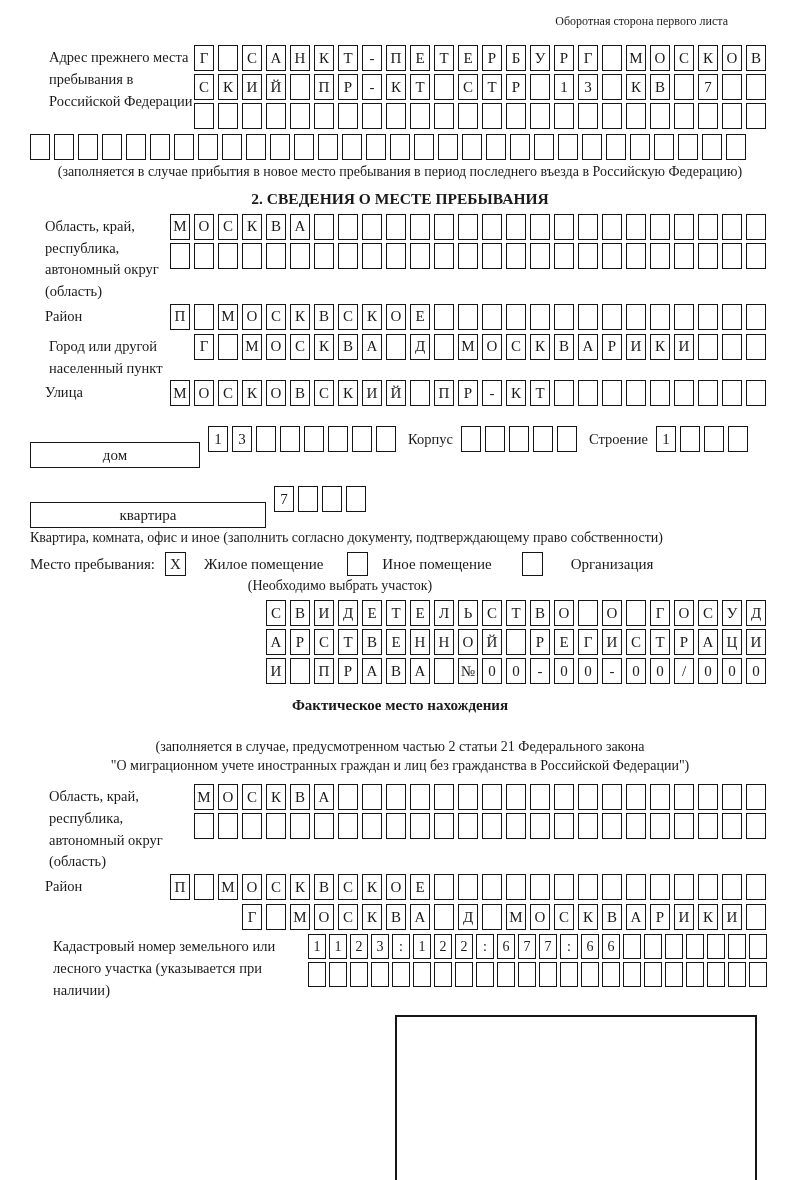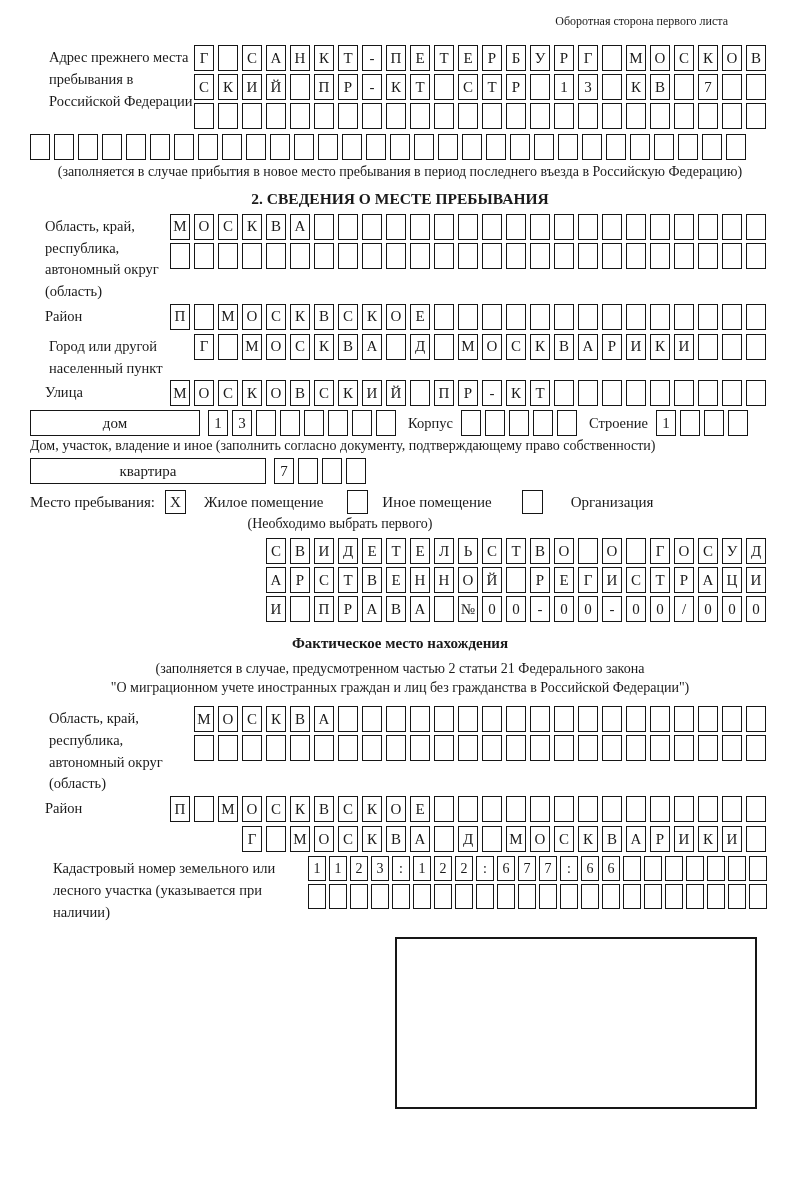--- a/index.html
+++ b/index.html
@@ -44,35 +44,35 @@
   .note { font-size:14px; line-height:1.35; }
   .center { text-align:center; }
   .note-caption { font-size:14px; margin:2px 0 4px 0; }
 
   .sec-title { font-size:15.5px; font-weight:bold; text-align:center; margin:8px 0 6px 0; }
 
   .boxed-label {
     border:1.5px solid #161616;
     height:26px;
     display:flex; align-items:center; justify-content:center;
-    font-size:15px; flex-shrink:0;
+    font-size:15px; flex-shrink:0;margin-top:32px;
   }
   .inline-row { display:flex; align-items:center; margin-bottom:2px; }
   .inline-lbl { font-size:14.5px; padding:0 8px; white-space:nowrap; }
 
   .chk-row { display:flex; align-items:center; margin:6px 0 2px 0; font-size:15px; }
   .checkbox {
     width:21px; height:24px;
     border:1.5px solid #161616;
     display:flex; align-items:center; justify-content:center;
     font-size:15px; flex-shrink:0;
   }
   .chk-note { text-align:center; width:360px; margin-left:130px; font-size:14px; margin-bottom:6px; }
 
-  .subhead { font-size:15px; font-weight:bold; text-align:center; margin:10px 0 8px 0; }
+  .subhead { font-size:15px; font-weight:bold; text-align:center; margin:10px 0 24px 0; }
 
   .stamp-wrap { margin-top:14px; margin-left:365px; }
   .stamp-box {
     width:362px; height:172px;
     border:2px solid #161616;
   }
 </style>
 </head>
 <body>
 
@@ -372,42 +372,42 @@
         <span class="cell"></span>
       </div>
     <div class="inline-lbl">Строение</div>
     <div class="cellrow" style="margin:0;">
         <span class="cell">1</span>
         <span class="cell"></span>
         <span class="cell"></span>
         <span class="cell"></span>
       </div>
   </div>
-  <div class="note-caption">Дом, участок, владение и иное (заполнить согласно документу, подтверждающему право собственности)</div>
 
   <div class="inline-row">
     <div class="boxed-label" style="width:236px;text-align:center;">квартира</div>
     <div class="cellrow" style="margin:0 0 0 8px;">
         <span class="cell">7</span>
         <span class="cell"></span>
         <span class="cell"></span>
         <span class="cell"></span>
       </div>
   </div>
+  <div class="note-caption">Квартира, комната, офис и иное (заполнить согласно документу, подтверждающему право собственности)</div>
 
   <div class="chk-row">
     <span>Место пребывания:</span>
     <span class="checkbox" style="margin-left:10px;">X</span>
     <span style="margin-left:18px;">Жилое помещение</span>
     <span class="checkbox" style="margin-left:24px;"></span>
     <span style="margin-left:14px;">Иное помещение</span>
     <span class="checkbox" style="margin-left:30px;"></span>
     <span style="margin-left:28px;">Организация</span>
   </div>
-  <div class="chk-note">(Необходимо выбрать первого)</div>
+  <div class="chk-note">(Необходимо выбрать участок)</div>
 
   <div class="field">
     <div class="rows">
       <div class="cellrow">
           <span class="cell">С</span>
           <span class="cell">В</span>
           <span class="cell">И</span>
           <span class="cell">Д</span>
           <span class="cell">Е</span>
           <span class="cell">Т</span>

